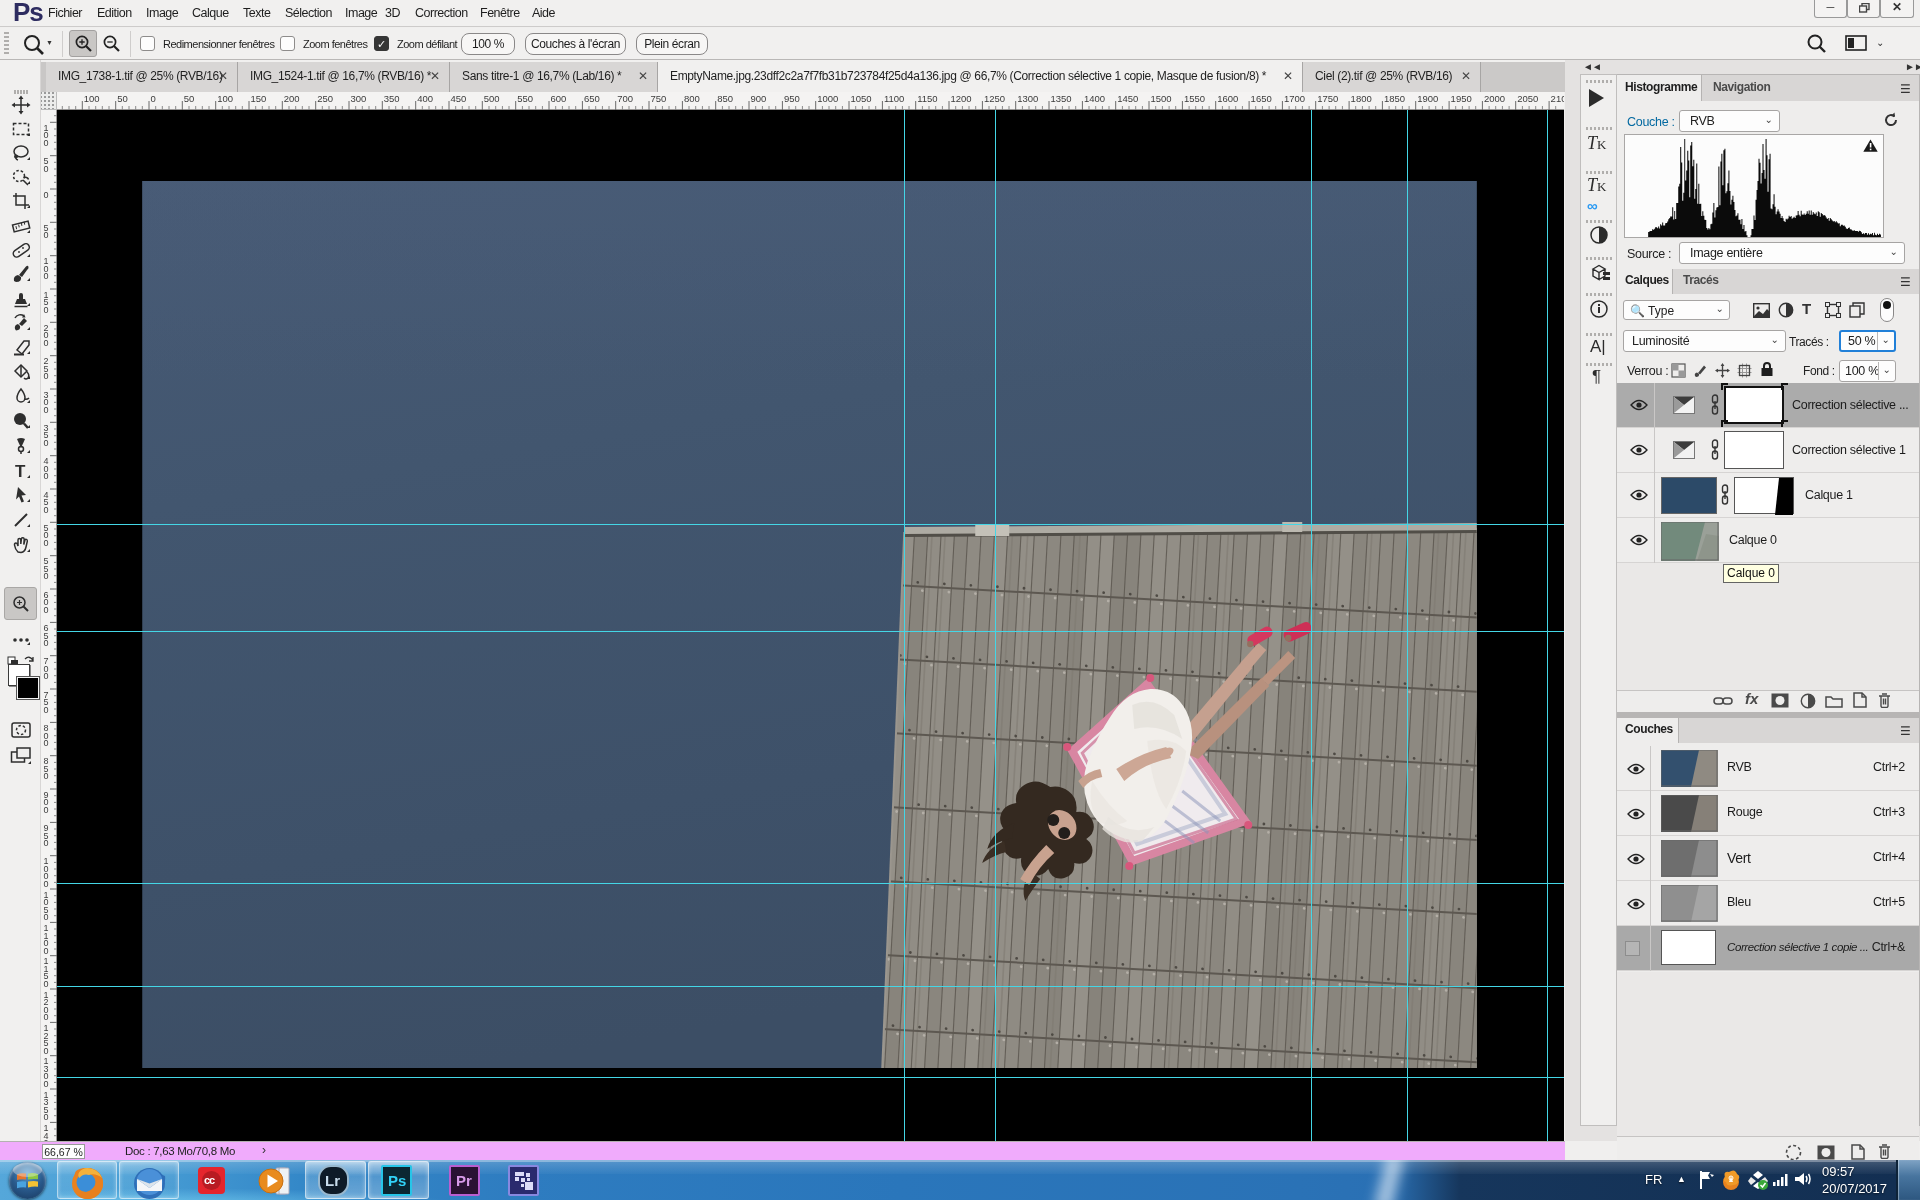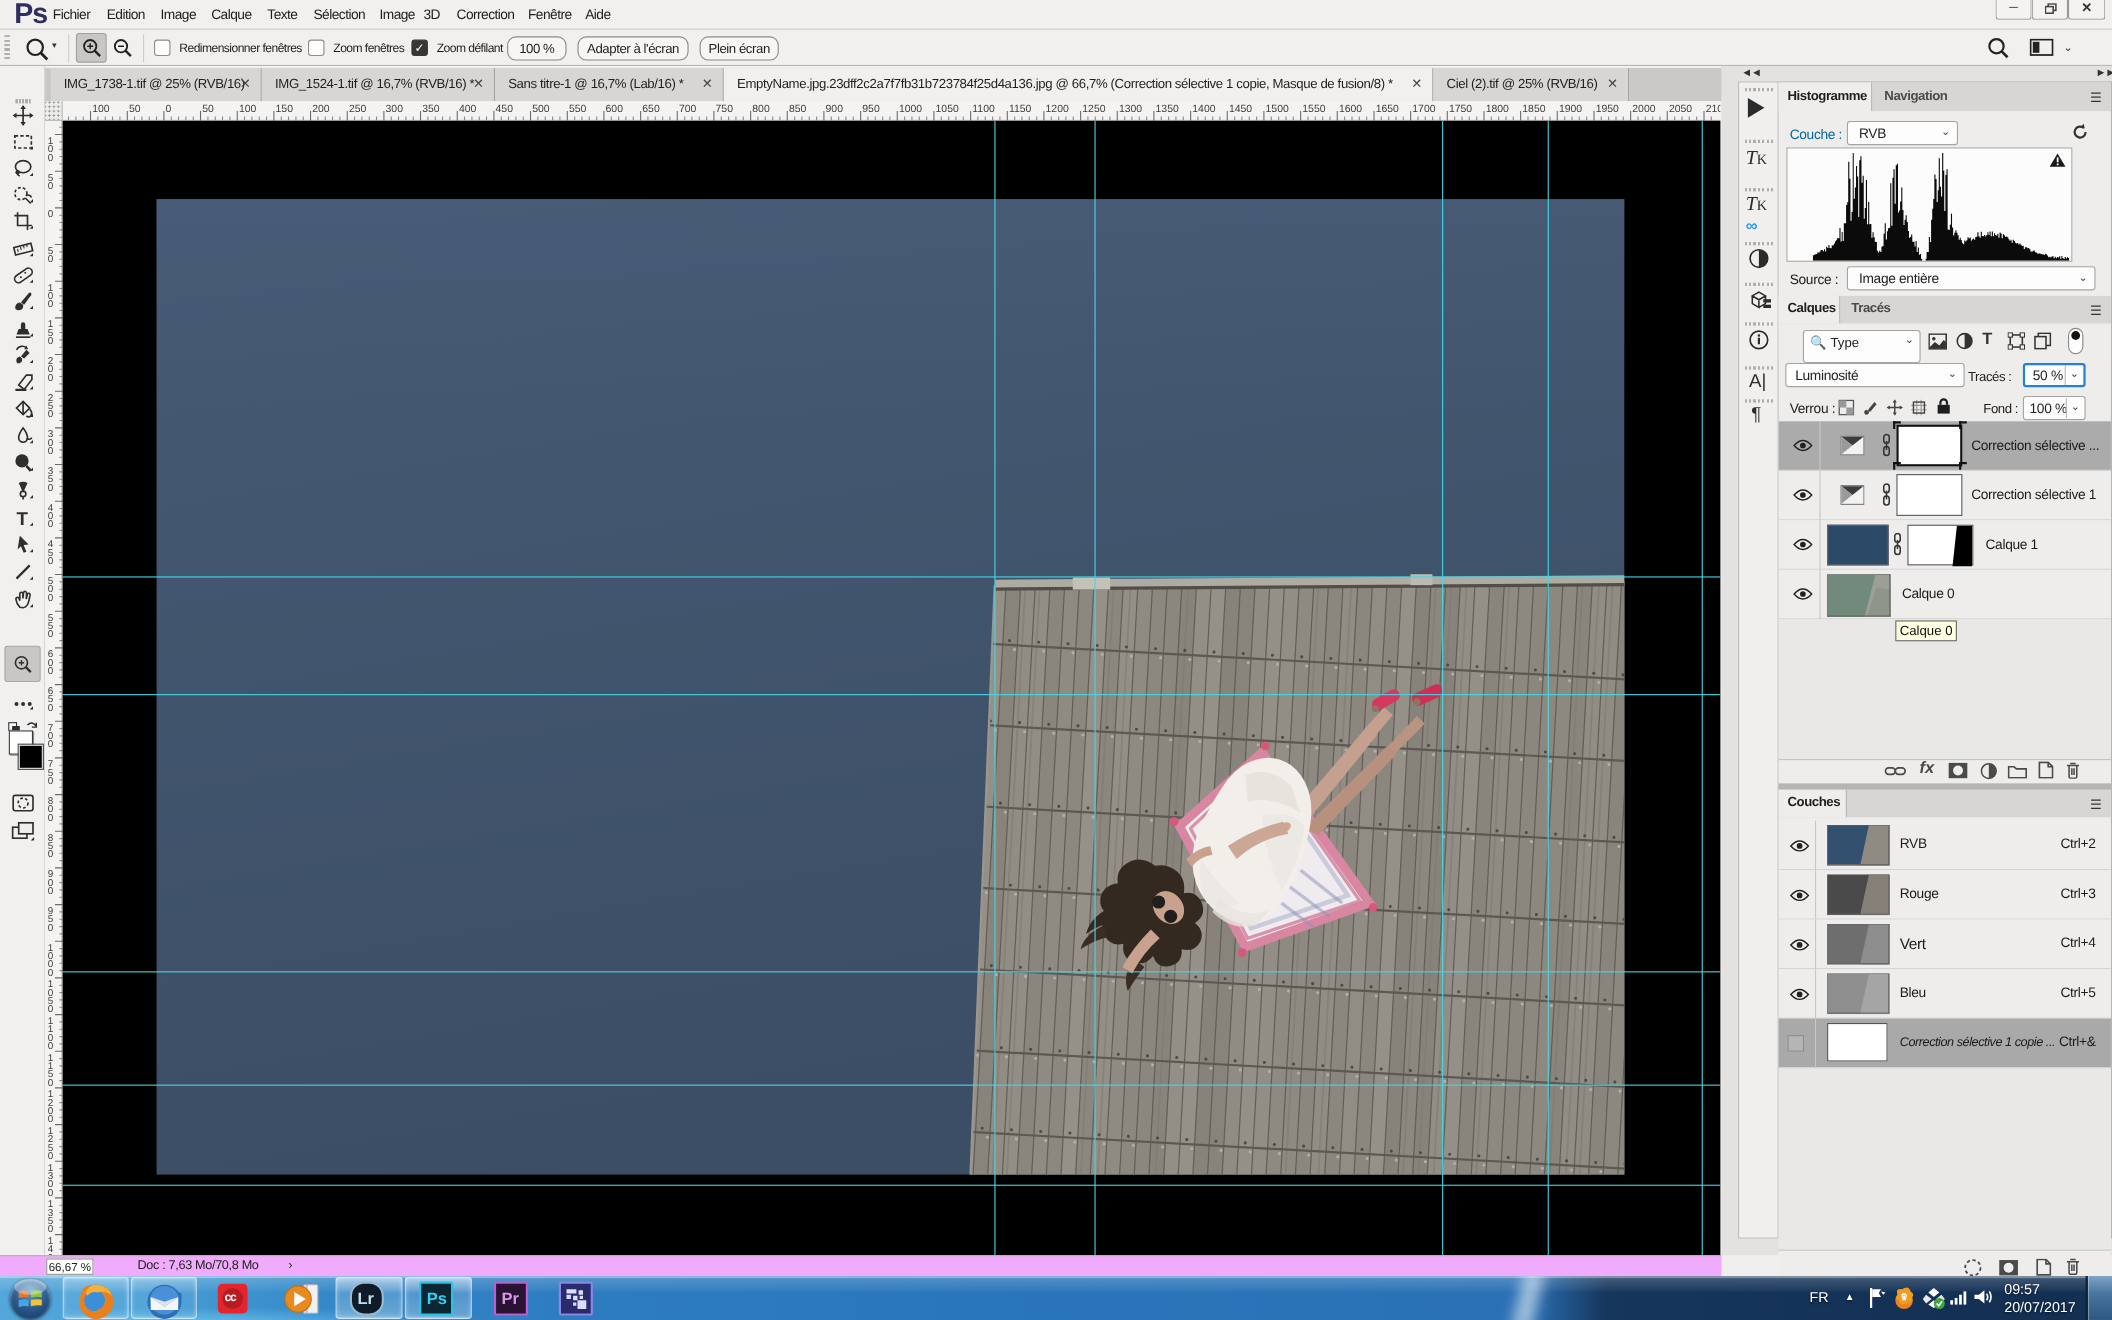--- a/index.html
+++ b/index.html
@@ -48,21 +48,21 @@
       <path d="M5.3,8 h5.4" stroke="#222" stroke-width="1.3"></path>
     </svg>
 <div style="position:absolute;left:130px;top:3px;width:1px;height:26px;background:#cfcdcc"></div>
 <div style="position:absolute;left:140px;top:8px;width:15px;height:15px;background:#fdfdfd;border:1px solid #8e8c8b;border-radius:3px"></div>
 <span style="position:absolute;left:163px;top:10px;font-size:11px;letter-spacing:-0.5px;color:#1e1e1e">Redimensionner fenêtres</span>
 <div style="position:absolute;left:280px;top:8px;width:15px;height:15px;background:#fdfdfd;border:1px solid #8e8c8b;border-radius:3px"></div>
 <span style="position:absolute;left:303px;top:10px;font-size:11px;letter-spacing:-0.5px;color:#1e1e1e">Zoom fenêtres</span>
 <div style="position:absolute;left:374px;top:8px;width:15px;height:15px;background:#363636;border:1px solid #363636;border-radius:3px;color:#fff;font-size:11px;text-align:center;line-height:14px">✓</div>
 <span style="position:absolute;left:397px;top:10px;font-size:11px;letter-spacing:-0.5px;color:#1e1e1e">Zoom défilant</span>
 <div style="position:absolute;left:461px;top:5px;width:54px;height:22px;background:#f7f6f5;border:1px solid #8a8888;border-radius:8px;text-align:center;font-size:12px;letter-spacing:-0.4px;color:#1e1e1e;line-height:20px">100 %</div>
-<div style="position:absolute;left:525px;top:5px;width:101px;height:22px;background:#f7f6f5;border:1px solid #8a8888;border-radius:8px;text-align:center;font-size:12px;letter-spacing:-0.4px;color:#1e1e1e;line-height:20px">Adapter à l'écran</div>
+<div style="position:absolute;left:525px;top:5px;width:101px;height:22px;background:#f7f6f5;border:1px solid #8a8888;border-radius:8px;text-align:center;font-size:12px;letter-spacing:-0.4px;color:#1e1e1e;line-height:20px">Couches à l'écran</div>
 <div style="position:absolute;left:636px;top:5px;width:72px;height:22px;background:#f7f6f5;border:1px solid #8a8888;border-radius:8px;text-align:center;font-size:12px;letter-spacing:-0.4px;color:#1e1e1e;line-height:20px">Plein écran</div>
 <svg style="position:absolute;left:1806px;top:5px" width="22" height="22">
       <circle cx="9" cy="9" r="6.5" fill="none" stroke="#222" stroke-width="2"></circle>
       <path d="M13.5,13.5 L19,19" stroke="#222" stroke-width="2.4"></path>
     </svg>
 <svg style="position:absolute;left:1845px;top:7px" width="22" height="16">
       <rect x="1" y="1" width="20" height="14" fill="none" stroke="#222" stroke-width="1.6"></rect>
       <rect x="3" y="3" width="6" height="10" fill="#222"></rect>
     </svg>
 <span style="position:absolute;left:1876px;top:9px;font-size:10px;color:#333">⌄</span>
@@ -1789,21 +1789,21 @@
         <span style="position:absolute;left:10px;top:3px;font-size:12.5px;letter-spacing:-0.3px;color:#222">Image entière</span>
         <span style="position:absolute;right:6px;top:3px;font-size:10px;color:#444">⌄</span>
       </div>
     </div>
     <div style="position:absolute;left:52px;top:209px;width:302px;height:443px;background:#eeedec">
       <div style="position:absolute;left:0;top:0;width:302px;height:25px;background:#d8d6d5"></div>
       <div style="position:absolute;left:0;top:0;width:56px;height:25px;background:#eeedec;border-right:1px solid #b5b3b2"></div>
       <div style="position:absolute;left:8px;top:4px;font-size:12px;letter-spacing:-0.4px;font-weight:bold;color:#1e1e1e">Calques</div>
       <div style="position:absolute;left:66px;top:4px;font-size:12px;letter-spacing:-0.4px;font-weight:bold;color:#4a4a4a">Tracés</div>
       <div style="position:absolute;left:283px;top:6px;font-size:12px;color:#333">☰</div>
-      <div style="position:absolute;left:22px;top:31px;width:107px;height:30px;background:#fdfdfd;border:1px solid #a6a4a3;border-radius:3px">
+      <div style="position:absolute;left:6px;top:31px;width:107px;height:20px;background:#fdfdfd;border:1px solid #a6a4a3;border-radius:3px">
         <span style="position:absolute;left:6px;top:3px;font-size:12px;color:#222">🔍 Type</span>
         <span style="position:absolute;right:5px;top:2px;font-size:10px;color:#444">⌄</span>
       </div>
       <svg style="position:absolute;left:136px;top:34px" width="17" height="15" viewBox="0 0 17 15">
         <rect x="0.7" y="0.7" width="15.6" height="13.6" fill="none" stroke="#333" stroke-width="1.4"></rect>
         <circle cx="5" cy="5" r="1.6" fill="#333"></circle>
         <path d="M1,13 L6,8 L10,11 L14,6 L16,8 V14 H1 Z" fill="#333"></path>
       </svg>
       <svg style="position:absolute;left:161px;top:33px" width="16" height="16" viewBox="0 0 16 16">
         <circle cx="8" cy="8" r="6.7" fill="none" stroke="#333" stroke-width="1.4"></circle>

